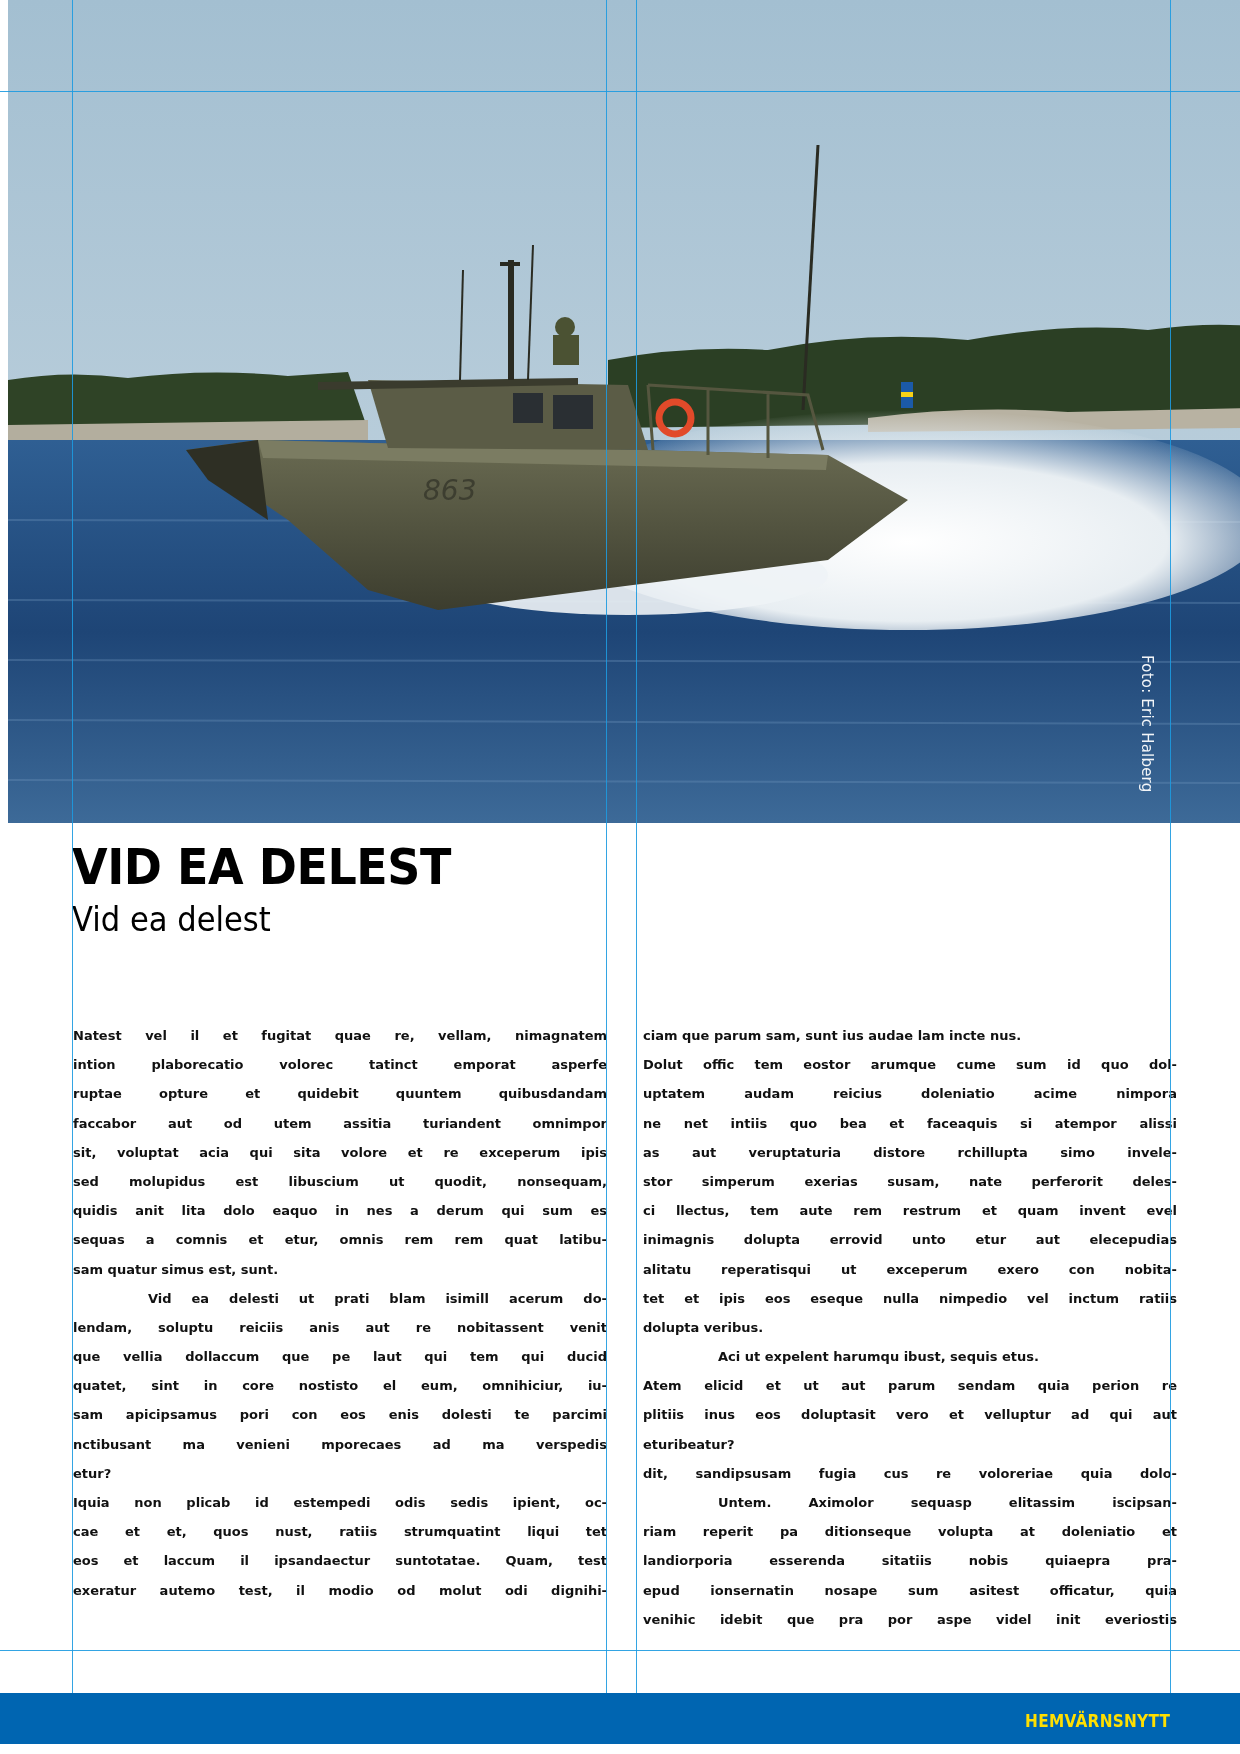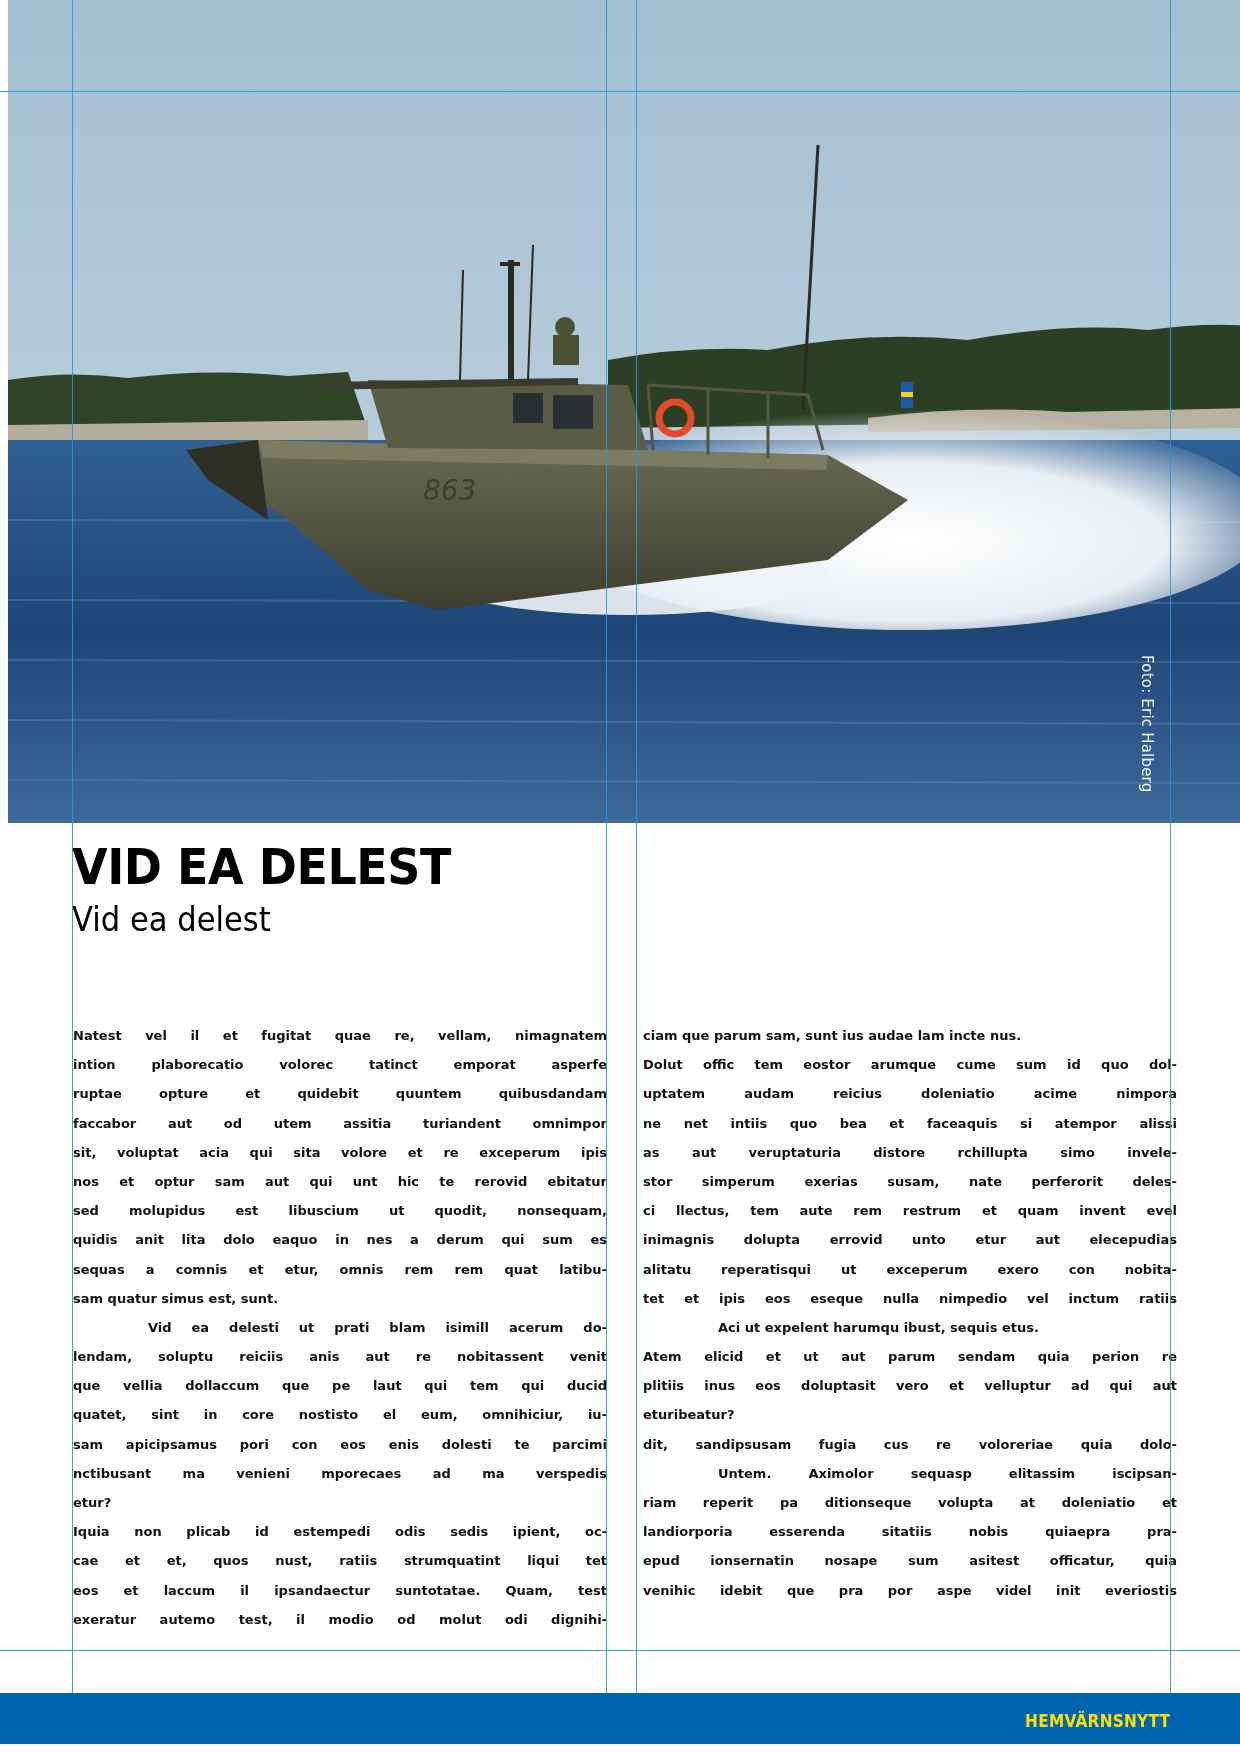--- a/index.html
+++ b/index.html
@@ -96,21 +96,20 @@
 
 <h1 class="headline">VID EA DELEST</h1>
 <h2 class="subhead">Vid ea delest</h2>
 
 <div class="col col-left">
   <span class="line">Natest vel il et fugitat quae re, vellam, nimagnatem</span>
   <span class="line">intion plaborecatio volorec tatinct emporat asperfe</span>
   <span class="line">ruptae opture et quidebit quuntem quibusdandam</span>
   <span class="line">faccabor aut od utem assitia turiandent omnimpor</span>
   <span class="line">sit, voluptat acia qui sita volore et re exceperum ipis</span>
-  <span class="line">nos et optur sam aut qui unt hic te rerovid ebitatur</span>
   <span class="line">sed molupidus est libuscium ut quodit, nonsequam,</span>
   <span class="line">quidis anit lita dolo eaquo in nes a derum qui sum es</span>
   <span class="line">sequas a comnis et etur, omnis rem rem quat latibu-</span>
   <span class="line last">sam quatur simus est, sunt.</span>
   <span class="line indent">Vid ea delesti ut prati blam isimill acerum do-</span>
   <span class="line">lendam, soluptu reiciis anis aut re nobitassent venit</span>
   <span class="line">que vellia dollaccum que pe laut qui tem qui ducid</span>
   <span class="line">quatet, sint in core nostisto el eum, omnihiciur, iu-</span>
   <span class="line">sam apicipsamus pori con eos enis dolesti te parcimi</span>
   <span class="line">nctibusant ma venieni mporecaes ad ma verspedis</span>
@@ -125,20 +124,21 @@
   <span class="line last">ciam que parum sam, sunt ius audae lam incte nus.</span>
   <span class="line">Dolut offic tem eostor arumque cume sum id quo dol-</span>
   <span class="line">uptatem audam reicius doleniatio acime nimpora</span>
   <span class="line">ne net intiis quo bea et faceaquis si atempor alissi</span>
   <span class="line">as aut veruptaturia distore rchillupta simo invele-</span>
   <span class="line">stor simperum exerias susam, nate perferorit deles-</span>
   <span class="line">ci llectus, tem aute rem restrum et quam invent evel</span>
   <span class="line">inimagnis dolupta errovid unto etur aut elecepudias</span>
   <span class="line">alitatu reperatisqui ut exceperum exero con nobita-</span>
   <span class="line">tet et ipis eos eseque nulla nimpedio vel inctum ratiis</span>
+  <span class="line last">dolupta veribus.</span>
   <span class="line indent last">Aci ut expelent harumqu ibust, sequis etus.</span>
   <span class="line">Atem elicid et ut aut parum sendam quia perion re</span>
   <span class="line">plitiis inus eos doluptasit vero et velluptur ad qui aut</span>
   <span class="line last">eturibeatur?</span>
   <span class="line">dit, sandipsusam fugia cus re voloreriae quia dolo-</span>
   <span class="line indent">Untem. Aximolor sequasp elitassim iscipsan-</span>
   <span class="line">riam reperit pa ditionseque volupta at doleniatio et</span>
   <span class="line">landiorporia esserenda sitatiis nobis quiaepra pra-</span>
   <span class="line">epud ionsernatin nosape sum asitest officatur, quia</span>
   <span class="line">venihic idebit que pra por aspe videl init everiostis</span>

